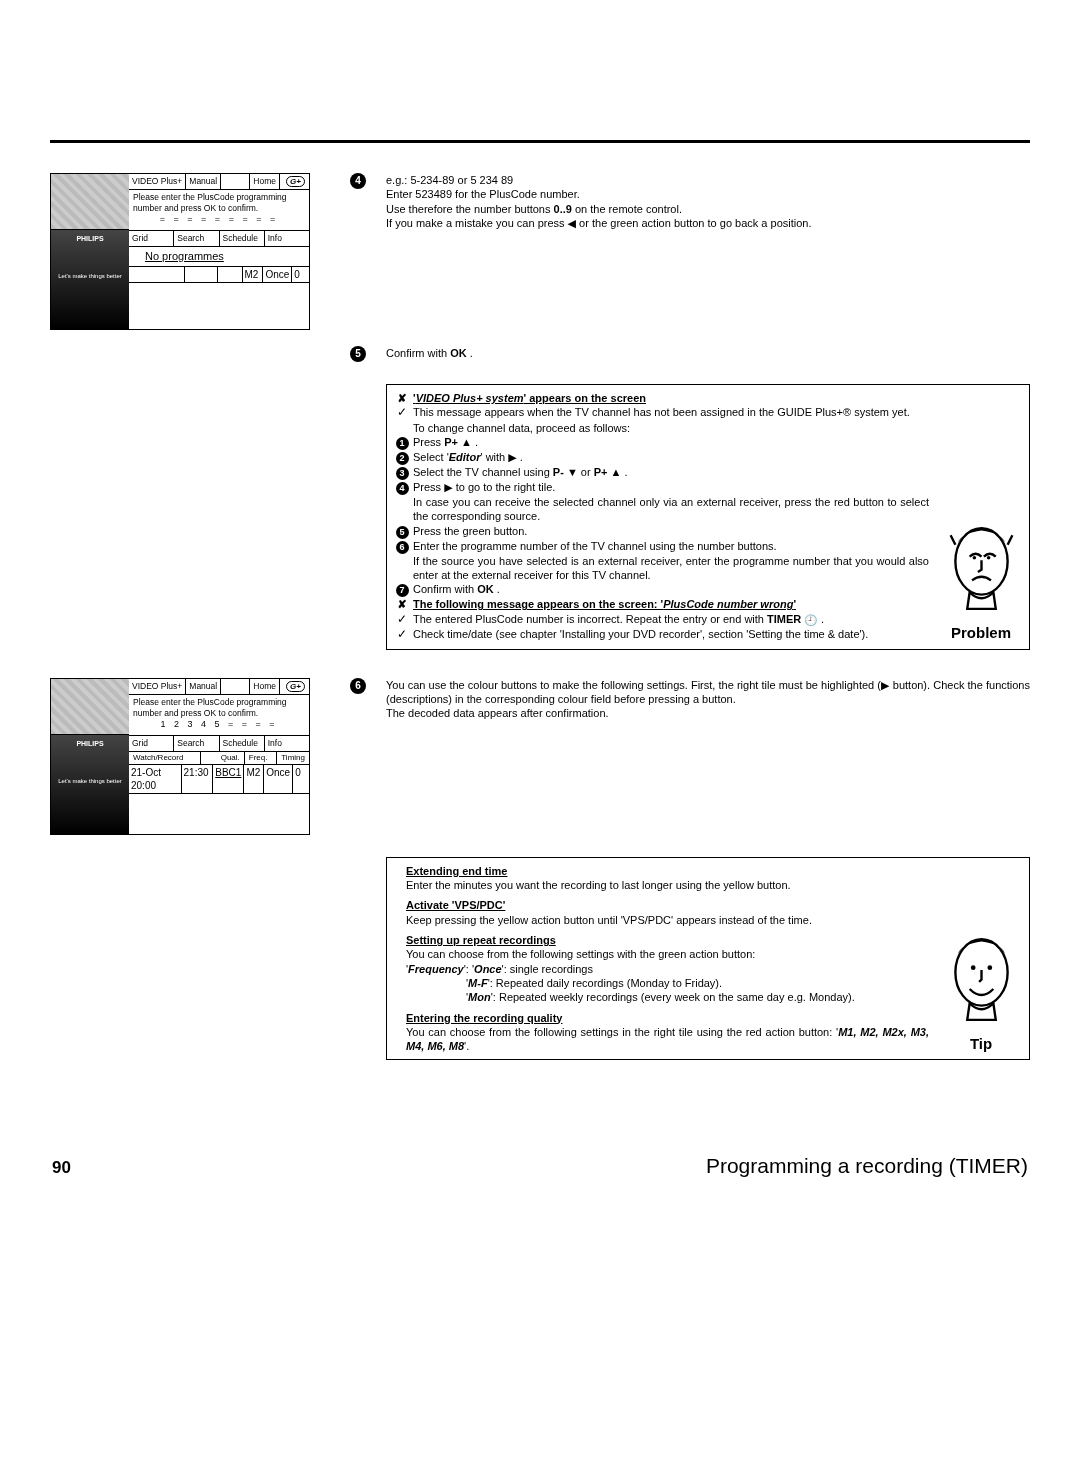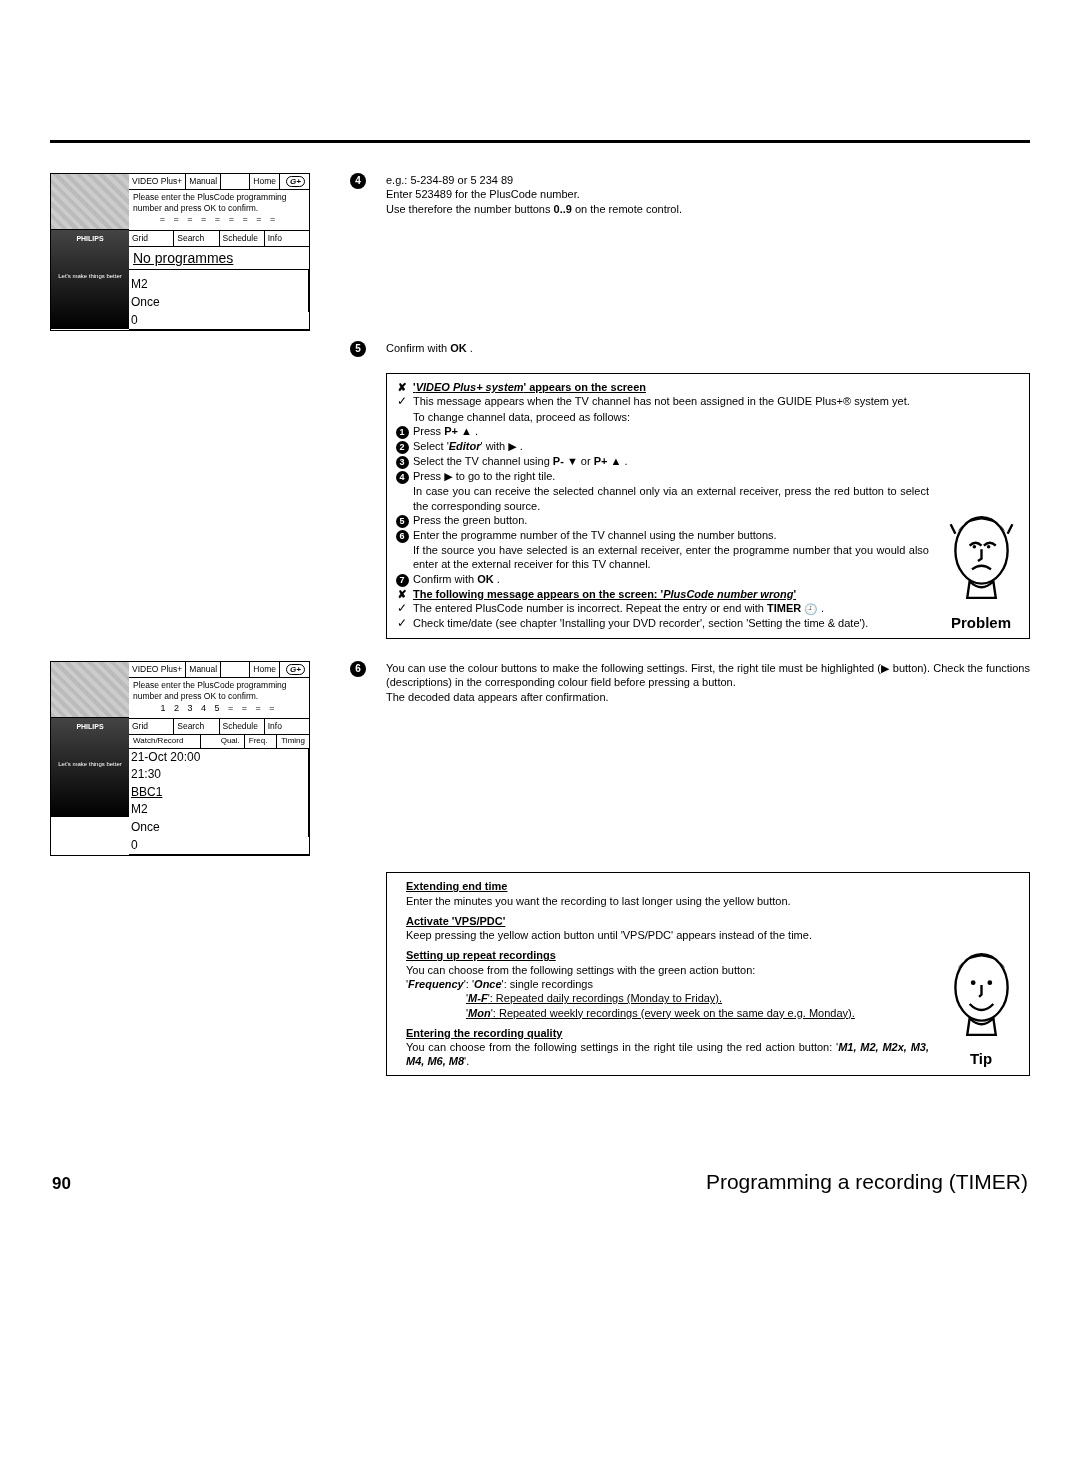--- a/index.html
+++ b/index.html
@@ -17,21 +17,21 @@
     padding: 140px 50px 40px 50px;
     box-sizing: border-box;
   }
   .thickline {
     border-top: 3px solid #000;
     margin: 0 0 30px 0;
   }
   .content {
     display: flex;
     flex-direction: column;
-    gap: 8px;
+    gap: 14px;
   }
   .row {
     display: flex;
     align-items: flex-start;
     gap: 18px;
     margin-bottom: 2px;
   }
   .leftcol {
     width: 280px;
     flex: 0 0 280px;
@@ -126,36 +126,35 @@
     border-bottom: 1px solid #000;
   }
   .osd-t2 {
     border-right: 1px solid #000;
     padding: 2px 3px;
     font-size: 8.5px;
     flex: 1;
   }
   .osd-t2.last { border-right: none; }
   .osd-noprog {
-    padding: 2px 4px;
-    font-size: 14px;
+    padding: 2px 16px;
+    font-size: 11px;
     text-decoration: underline;
     border-bottom: 1px solid #000;
   }
   .osd-dataheader {
     display: flex;
     font-size: 8px;
     border-bottom: 1px solid #000;
   }
   .osd-dataheader > div { padding: 1px 4px; }
   .osd-datarow {
     display: flex;
-    font-size: 12px;
-    border-bottom: 1px solid #000;
-    flex-direction: column;
+    font-size: 10px;
+    border-bottom: 1px solid #000;
   }
   .osd-datarow > div { padding: 1px 2px; }
   .c-wr { flex: 1.6; border-right: 1px solid #000; }
   .c-qt { flex: 0.9; border-right: 1px solid #000; text-align: right;}
   .c-end { flex: 0.9; border-right: 1px solid #000; }
   .c-ch { flex: 0.6; border-right: 1px solid #000000; text-decoration: underline;}
   .c-qual { flex: 0.5; border-right: 1px solid #000;}
   .c-freq { flex: 0.6; border-right: 1px solid #000;}
   .c-tim { flex: 0.4; }
   .osd-blank { flex: 1; }
@@ -197,21 +196,21 @@
   .box .box-line .marker {
     flex: 0 0 14px;
     text-align: center;
   }
   .box .box-line .txt { flex: 1; text-align: justify; }
 
   .u { text-decoration: underline; }
   .b { font-weight: bold; }
   .i { font-style: italic; }
 
-  .indent1 { padding-left: 60px; text-decoration: underline; }
+  .indent1 { padding-left: 60px; }
 
   .footer {
     display: flex;
     justify-content: space-between;
     align-items: baseline;
     margin-top: 90px;
     padding: 0 2px;
   }
   .pagenum { font-size: 17px; font-weight: bold; }
   .pagetitle { font-size: 21px; }
@@ -273,20 +272,23 @@
             </div>
           </div>
         </div>
       </div>
       <div class="midcol"><span class="stepnum">4</span></div>
       <div class="rightcol just">
         <div>e.g.: 5-234-89 or 5 234 89</div>
         <div>Enter 523489 for the PlusCode number.</div>
         <div>
           <span>Use therefore the number buttons </span><span class="b">0..9</span><span> on the remote control.</span>
+        </div>
+        <div>
+          <span>If you make a mistake you can press </span><span>◀</span><span> or the green action button to go back a position.</span>
         </div>
       </div>
     </div>
 
     <div class="row">
       <div class="leftcol"></div>
       <div class="midcol"><span class="stepnum">5</span></div>
       <div class="rightcol">
         <span>
           <span>Confirm with </span><span class="b">OK</span><span> .</span>

